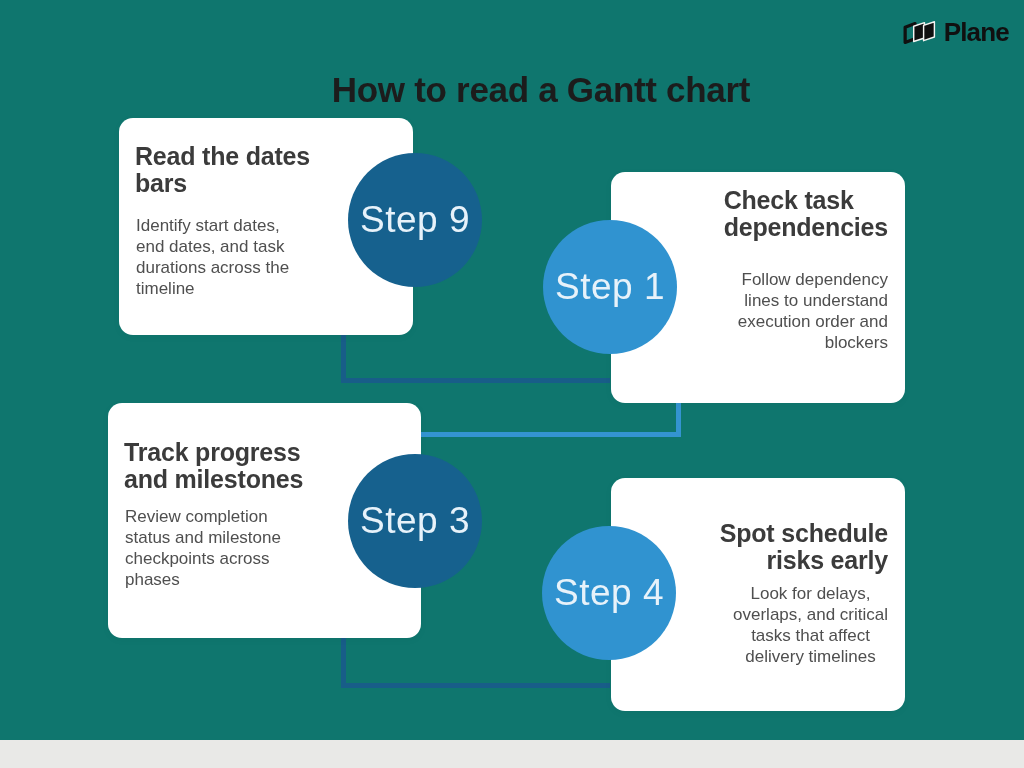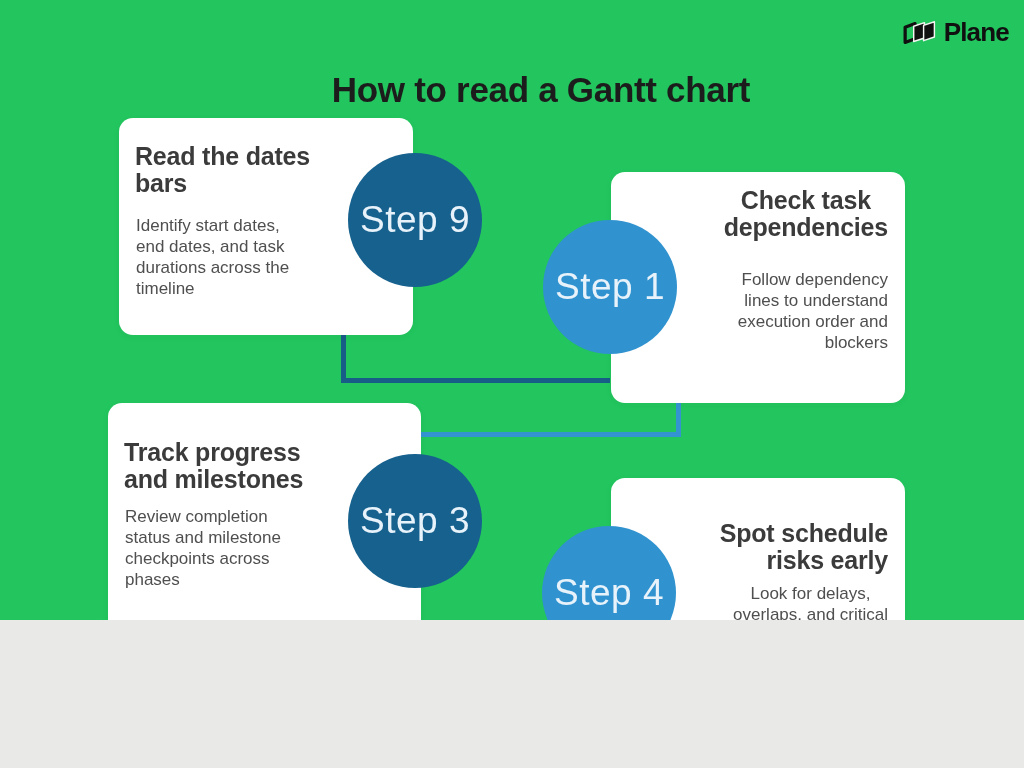--- a/index.html
+++ b/index.html
@@ -1,18 +1,18 @@
 <!DOCTYPE html>
 <html><head>
 <meta charset="utf-8">
 <style>
   html,body { margin:0; padding:0; background:#e9e9e7; }
   .canvas {
-    position:relative; width:1024px; height:620px; margin:0 auto;
-    background:#22c55e; overflow:hidden;
+    position:relative; width:1024px; height:740px; margin:0 auto;
+    background:#0f766e; overflow:hidden;
     font-family:"Liberation Sans", sans-serif;
   }
 
   
   .logo {
     position:absolute; top:17px; right:15px;
     display:flex; align-items:center; gap:6px;
   }
   .logo-icon { display:block; }
   .logo-text {
@@ -36,21 +36,21 @@
   }
   .card p {
     position:absolute; margin:0; white-space:pre-line;
     font-size:17px; line-height:21px; font-weight:400; color:#4f4f4f;
   }
   .card-1 { left:119px; top:118px; width:294px; height:217px; }
   .card-1 h2 { left:16px; top:25px; }
   .card-1 p  { left:17px; top:97px; }
 
   .card-2 { left:611px; top:172px; width:294px; height:231px; }
-  .card-2 h2 { right:17px; top:15px; text-align:center; }
+  .card-2 h2 { right:17px; top:15px; text-align:left; }
   .card-2 p  { right:17px; top:97px; text-align:right; }
 
   .card-3 { left:108px; top:403px; width:294px; height:235px;padding-left:19px; }
   .card-3 h2 { left:16px; top:36px; }
   .card-3 p  { left:17px; top:103px; }
 
   .card-4 { left:611px; top:478px; width:294px; height:233px; }
   .card-4 h2 { right:17px; top:42px; text-align:right; }
   .card-4 p  { right:17px; top:105px; text-align:center; }
 

